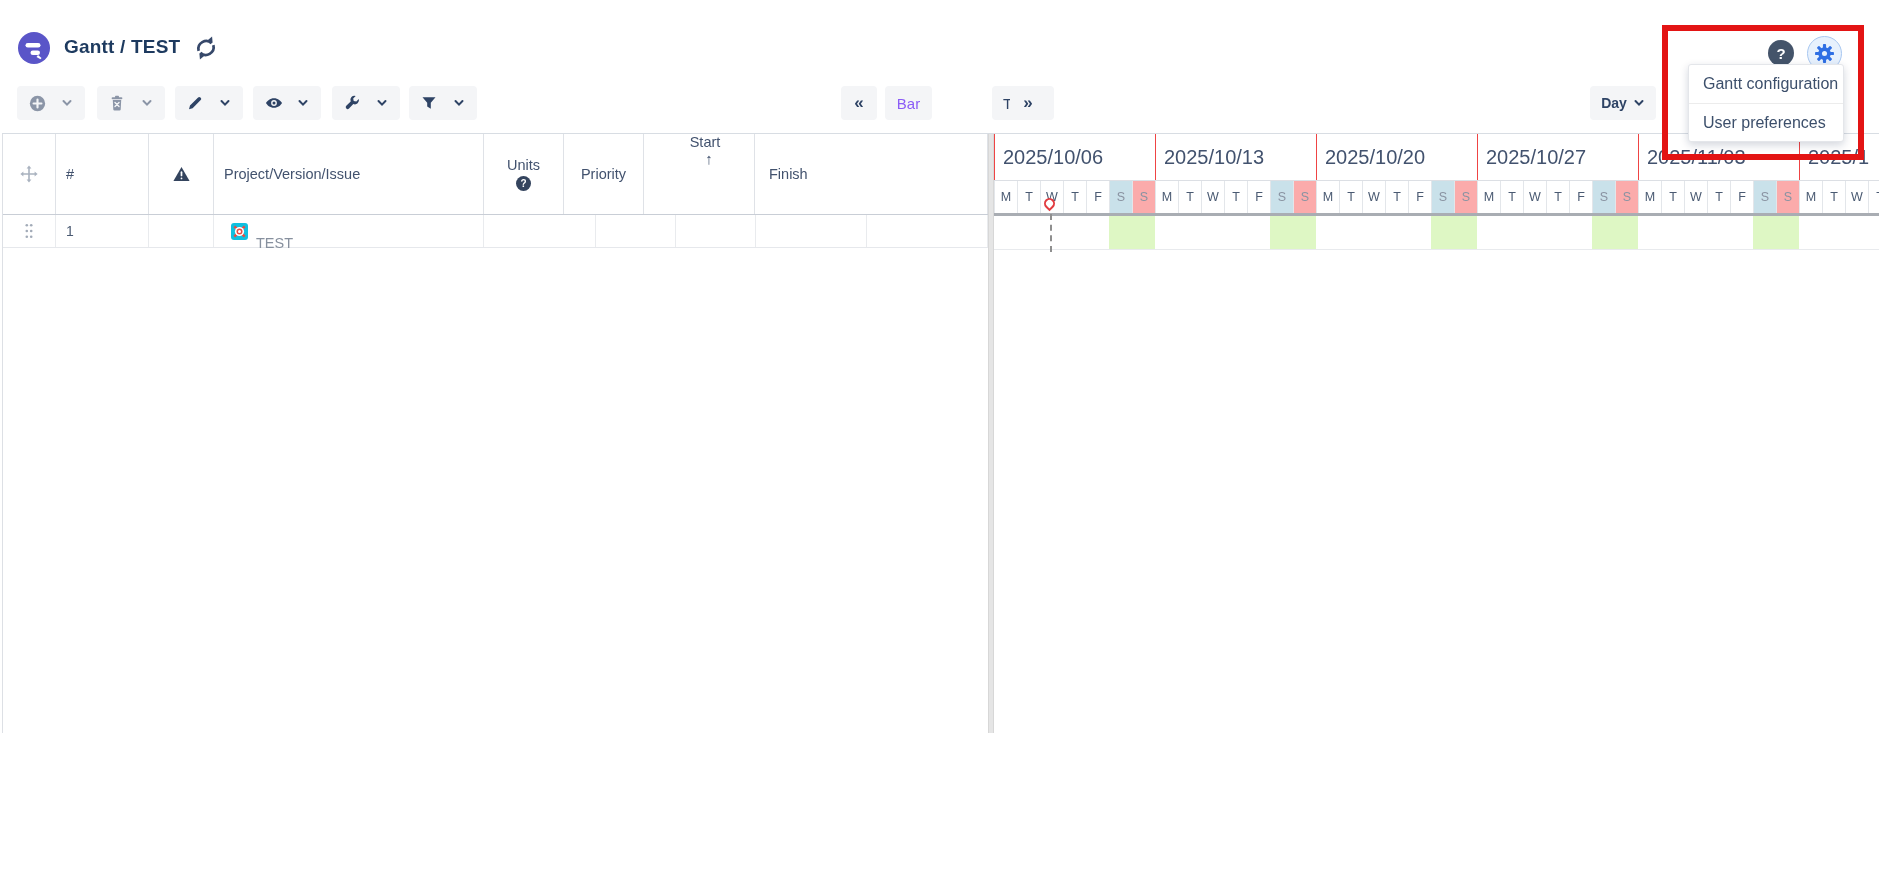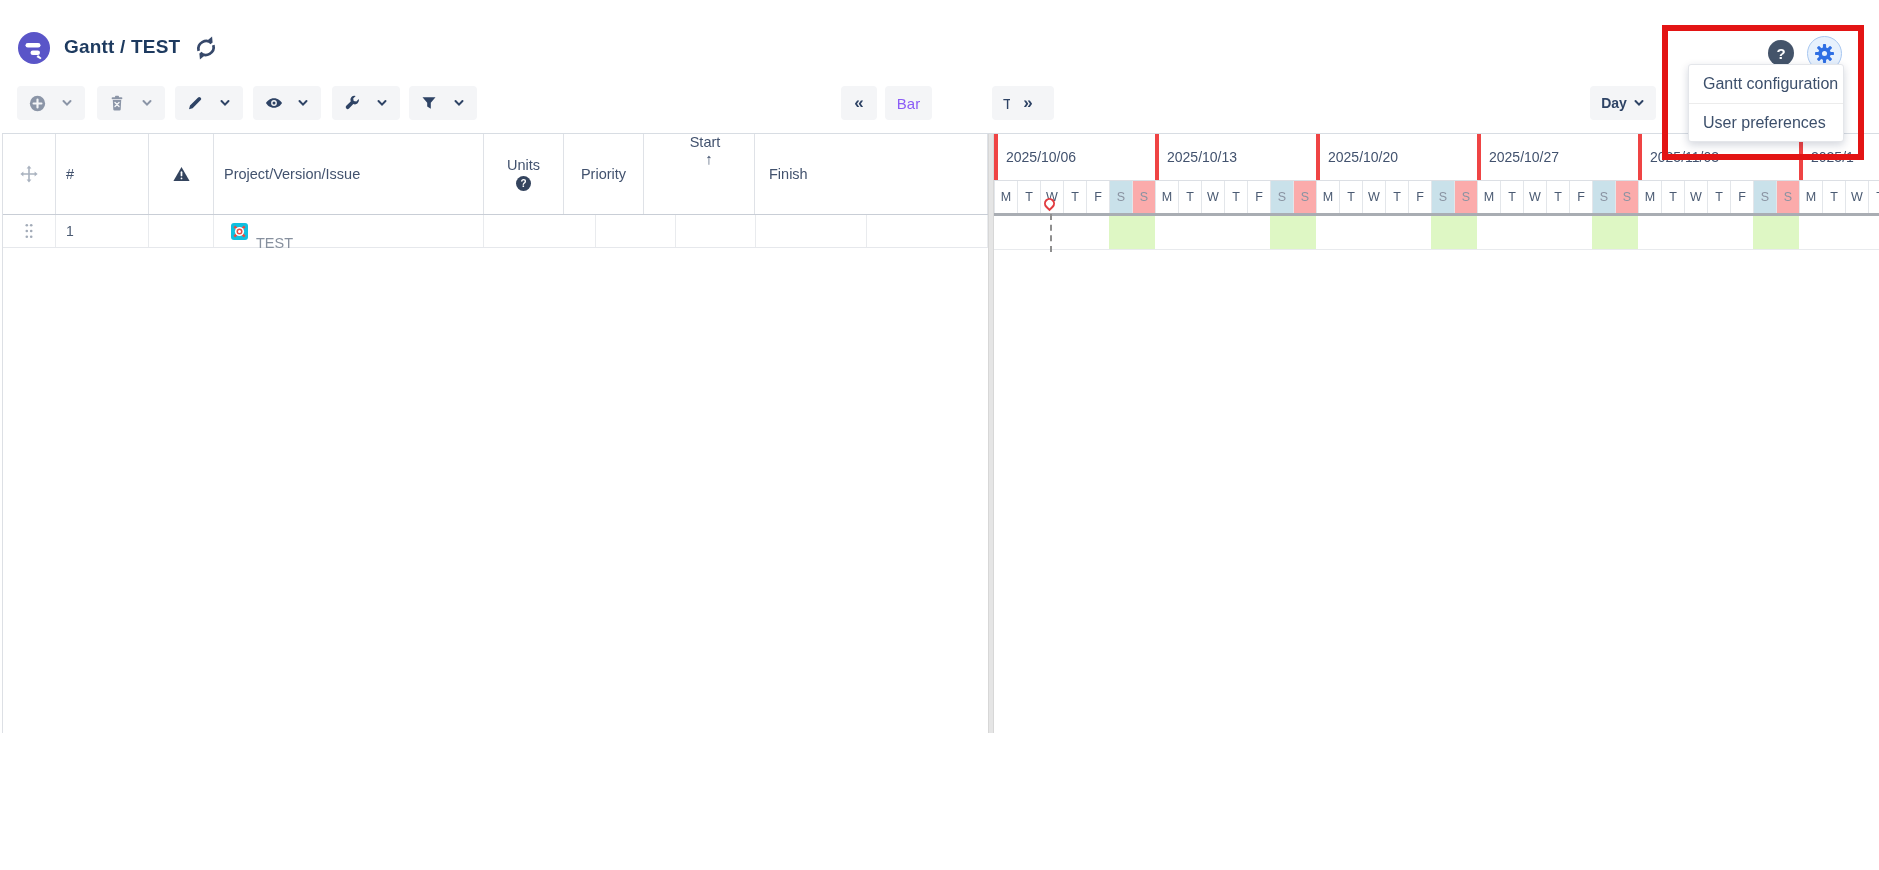--- a/index.html
+++ b/index.html
@@ -61,21 +61,21 @@
   .row-name { color:#87909e; font-size:14.5px; margin-left:8px;margin-top:24px; }
   .avatar { margin-left:7px; flex:0 0 auto; }
 
   .splitter { position:absolute; left:988px; top:134px; width:6px; height:727px;
               background:#e5e5e5; border-left:1px solid #d7d7d7; border-right:1px solid #d7d7d7;
               cursor:col-resize; }
 
   
   .timeline { position:absolute; left:994px; top:134px; width:885px; height:727px; overflow:hidden; }
   .weeks-row { display:flex; height:47px; border-bottom:1px solid #dcdfe4; width:970px; }
-  .week-cell { width:161px; flex:0 0 161px; border-left:4px solid #ef4444; font-size:14px;
+  .week-cell { width:161px; flex:0 0 161px; border-left:1px solid #ef4444; font-size:20px;
                color:#42526e; display:flex; align-items:center; padding-left:8px; overflow:hidden;
                white-space:nowrap; }
   .days-row { display:flex; height:35px; border-bottom:3px solid #a9adb3; width:970px; }
   .day-cell { width:23px; flex:0 0 23px; border-left:1px solid #e3e6ea; font-size:12.5px;
               color:#4a5a72; display:flex; align-items:center; justify-content:center; }
   .day-cell.sat { background:#c9e1ea; color:#8a93a2; }
   .day-cell.sun { background:#fbabab; color:#8a93a2; }
   .chart-row { position:relative; height:34px; border-bottom:1px solid #e8eaed; }
   .weekend-cell { position:absolute; top:0; width:46px; height:33px; background:#def7c4; }
 

